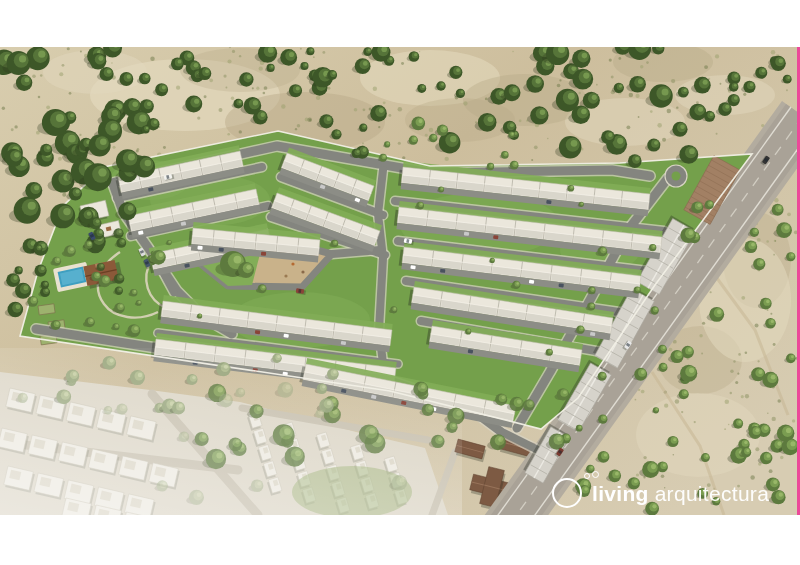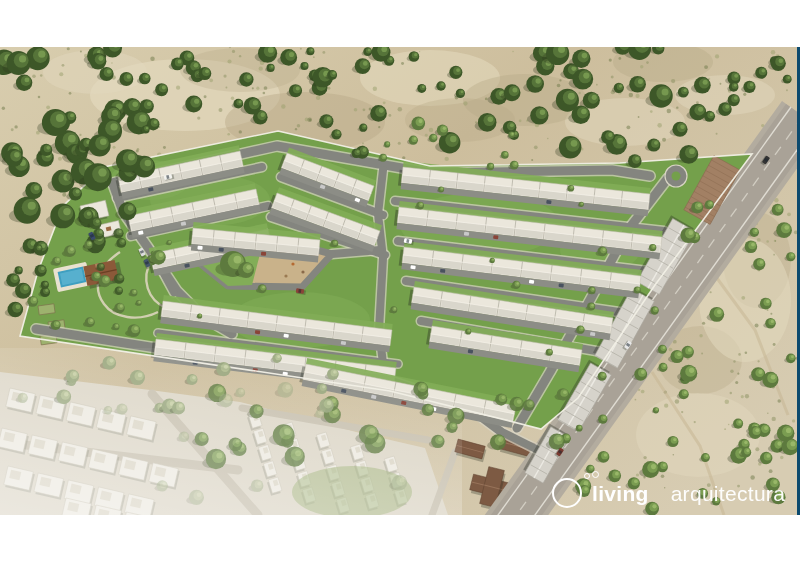--- a/index.html
+++ b/index.html
@@ -1,29 +1,29 @@
 <!DOCTYPE html>
 <html><head>
 <meta charset="utf-8">
 <style>
   html,body{margin:0;padding:0;background:#ffffff;}
-  .stage{position:relative;width:800px;height:565px;background:#0c4a6e;overflow:hidden;
+  .stage{position:relative;width:800px;height:565px;background:#ec4899;overflow:hidden;
          font-family:"Liberation Sans",sans-serif;}
   #scene{position:absolute;left:0;top:47px;display:block;}
   .margin{position:absolute;left:0;width:800px;background:#ffffff;}
   .margin.top{top:0;height:47px;}
   .margin.bottom{top:515px;height:50px;}
   .logo{position:absolute;left:552px;top:477px;height:32px;display:flex;align-items:center;color:#ffffff;}
   .ring{width:26px;height:26px;border:2.5px solid #ffffff;border-radius:50%;display:inline-block;}
   .dot{position:absolute;border:1.6px solid #ffffff;border-radius:50%;background:transparent;}
   .d1{left:32px;top:-4px;width:4px;height:4px;}
   .d2{left:40px;top:-6px;width:5px;height:5px;}
   .word{line-height:1;font-size:21px;letter-spacing:.3px;}
   .word.bold{font-weight:700;margin-left:10px;}
-  .word.light{font-weight:400;margin-left:22px;opacity:.97;}
+  .word.light{font-weight:400;margin-left:6px;opacity:.97;}
 </style>
 </head>
 <body>
 
 <div class="stage">
   <div class="margin top"></div>
 
   <svg id="scene" width="797" height="468" viewBox="0 47 797 468">
       <defs>
         <linearGradient id="sandG" x1="0" y1="0" x2="1" y2="0.8">

